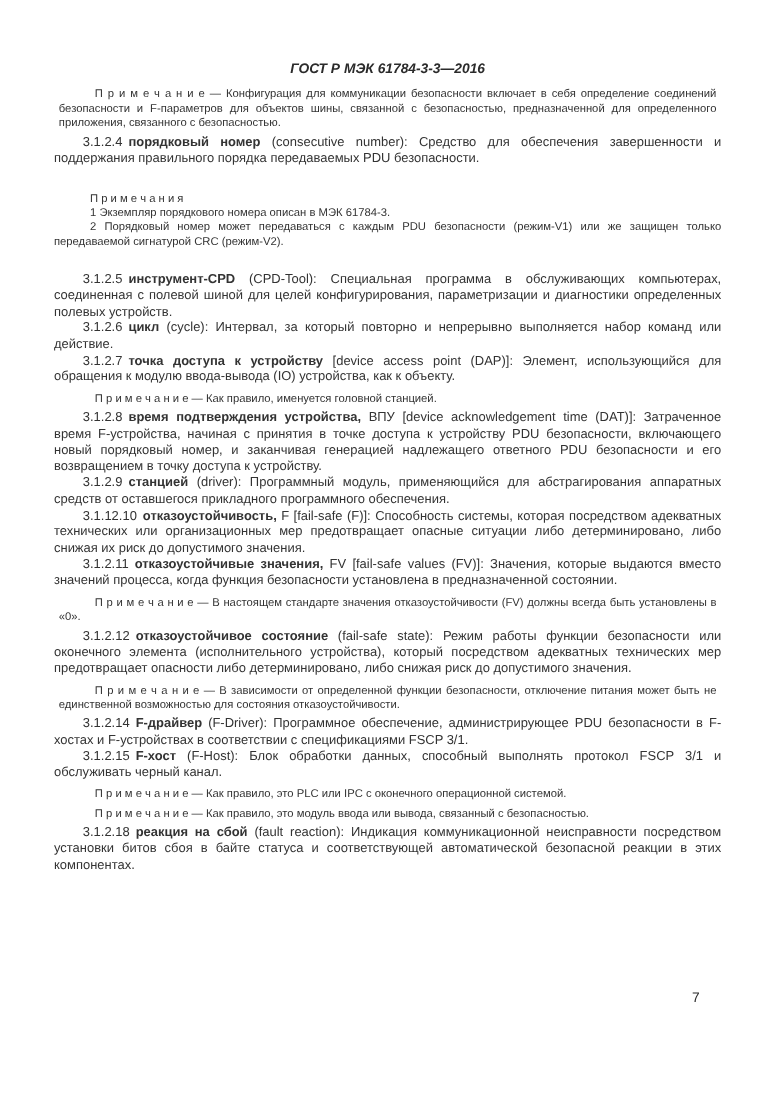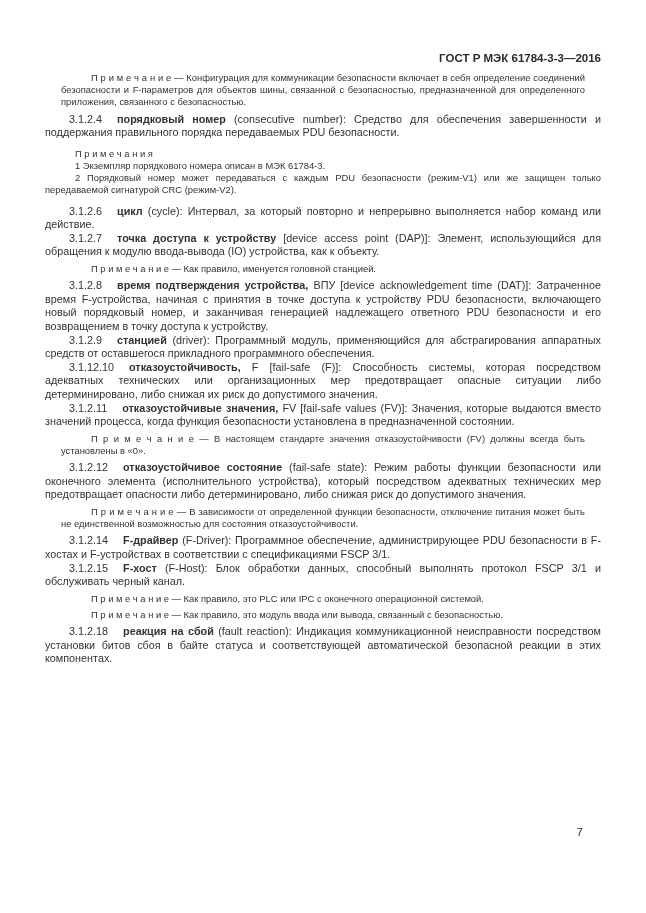--- a/index.html
+++ b/index.html
@@ -12,43 +12,44 @@
     width: 646px;
     height: 913px;
     box-sizing: border-box;
     background: #ffffff;
     padding: 52px 45px 0 45px;
     font-family: "Liberation Sans", "DejaVu Sans", sans-serif;
     color: #333333;
     overflow: hidden;
   }
   .doc-header {
-    text-align: right;
+    text-align: center;
     font-weight: 700;
     font-size: 11.5px;
     color: #2b2b2b;
     margin: 0 0 8px 0;
+    font-style: italic;
   }
   p { margin: 0; }
   .def {
     font-size: 10.8px;
     line-height: 13.6px;
     text-align: justify;
     text-indent: 24px;
   }
-  .def .num { margin-right: 15px; }
+  .def .num { margin-right: 5px; }
   .def .term { font-weight: 700; }
   .note {
     font-size: 9.4px;
     line-height: 12.2px;
     text-align: justify;
     text-indent: 30px;
-    margin: 4px 16px;
+    margin: 4px 4px;
   }
-  .notes-group { margin: 8px 0; }
+  .notes-group { margin: 19px 0; }
   .notes-group .note { margin: 0; }
   .page-number {
     position: absolute;
     right: 63px;
     bottom: 75px;
     font-size: 11.5px;
     color: #2b2b2b;
   }
 </style>
 </head>
@@ -61,20 +62,21 @@
   <p class="note"><span>П р и м е ч а н и е —</span> <span>Конфигурация для коммуникации безопасности включает в себя определение соединений безопасности и F-параметров для объектов шины, связанной с безопасностью, предназначенной для определенного приложения, связанного с безопасностью.</span></p>
 
   <p class="def"><span class="num">3.1.2.4</span><span class="term">порядковый номер</span> <span>(consecutive number): Средство для обеспечения завершенности и поддержания правильного порядка передаваемых PDU безопасности.</span></p>
 
   <div class="notes-group">
     <p class="note">П р и м е ч а н и я</p>
     <p class="note">1 Экземпляр порядкового номера описан в МЭК 61784-3.</p>
     <p class="note">2 Порядковый номер может передаваться с каждым PDU безопасности (режим-V1) или же защищен только передаваемой сигнатурой CRC (режим-V2).</p>
   </div>
 
+  <p class="def"><span class="num">3.1.2.5</span><span class="term">инструмент-CPD</span> <span>(CPD-Tool): Специальная программа в обслуживающих компьютерах, соединенная с полевой шиной для целей конфигурирования, параметризации и диагностики определенных полевых устройств.</span></p>
 
   <p class="def"><span class="num">3.1.2.6</span><span class="term">цикл</span> <span>(cycle): Интервал, за который повторно и непрерывно выполняется набор команд или действие.</span></p>
 
   <p class="def"><span class="num">3.1.2.7</span><span class="term">точка доступа к устройству</span> <span>[device access point (DAP)]: Элемент, использующийся для обращения к модулю ввода-вывода (IO) устройства, как к объекту.</span></p>
 
   <p class="note"><span>П р и м е ч а н и е —</span> <span>Как правило, именуется головной станцией.</span></p>
 
   <p class="def"><span class="num">3.1.2.8</span><span class="term">время подтверждения устройства,</span> <span>ВПУ [device acknowledgement time (DAT)]: Затраченное время F-устройства, начиная с принятия в точке доступа к устройству PDU безопасности, включающего новый порядковый номер, и заканчивая генерацией надлежащего ответного PDU безопасности и его возвращением в точку доступа к устройству.</span></p>
 
   <p class="def"><span class="num">3.1.2.9</span><span class="term">станцией</span> <span>(driver): Программный модуль, применяющийся для абстрагирования аппаратных средств от оставшегося прикладного программного обеспечения.</span></p>

